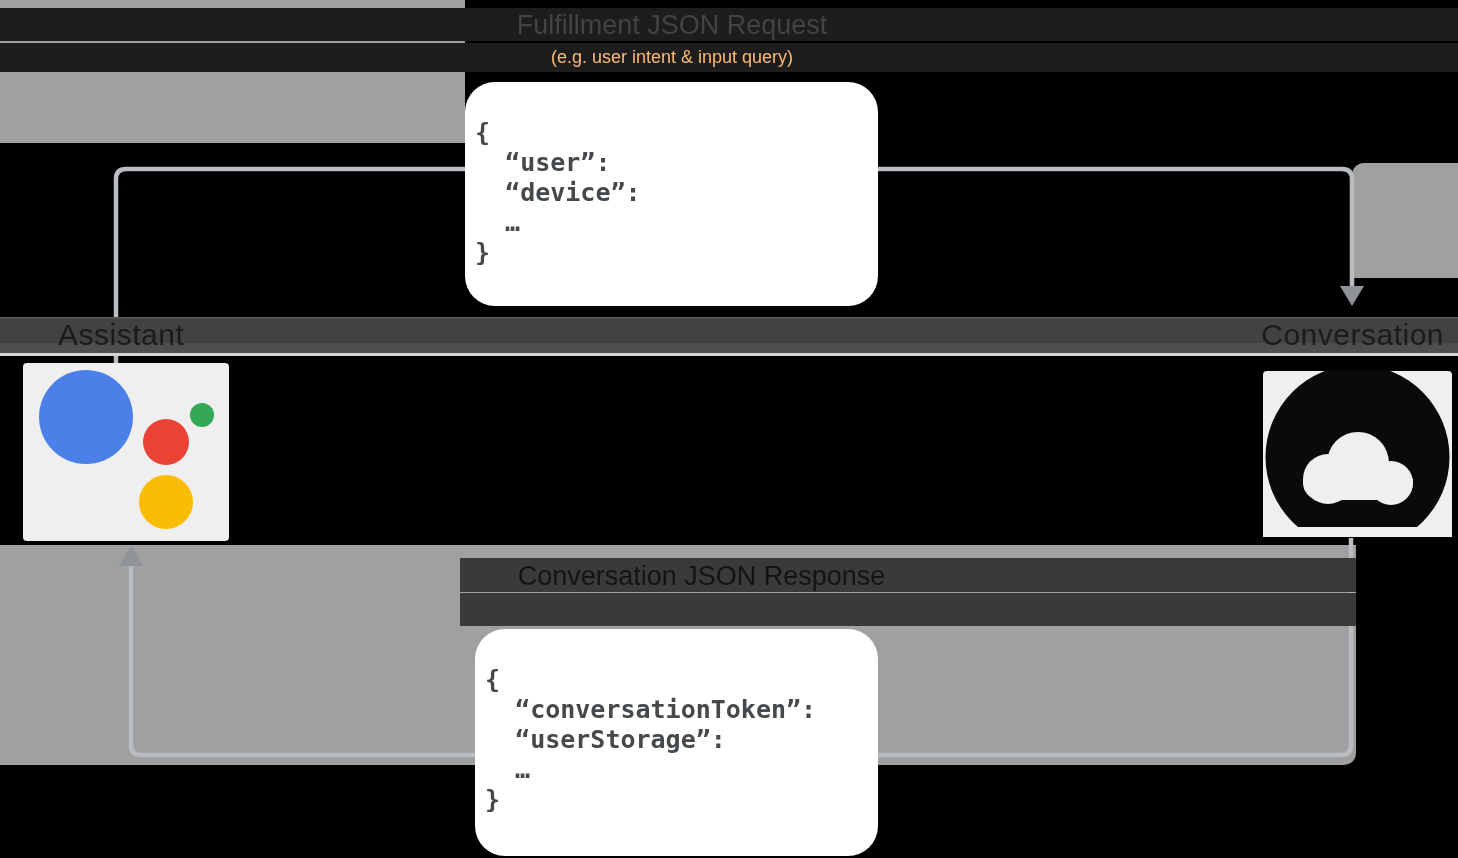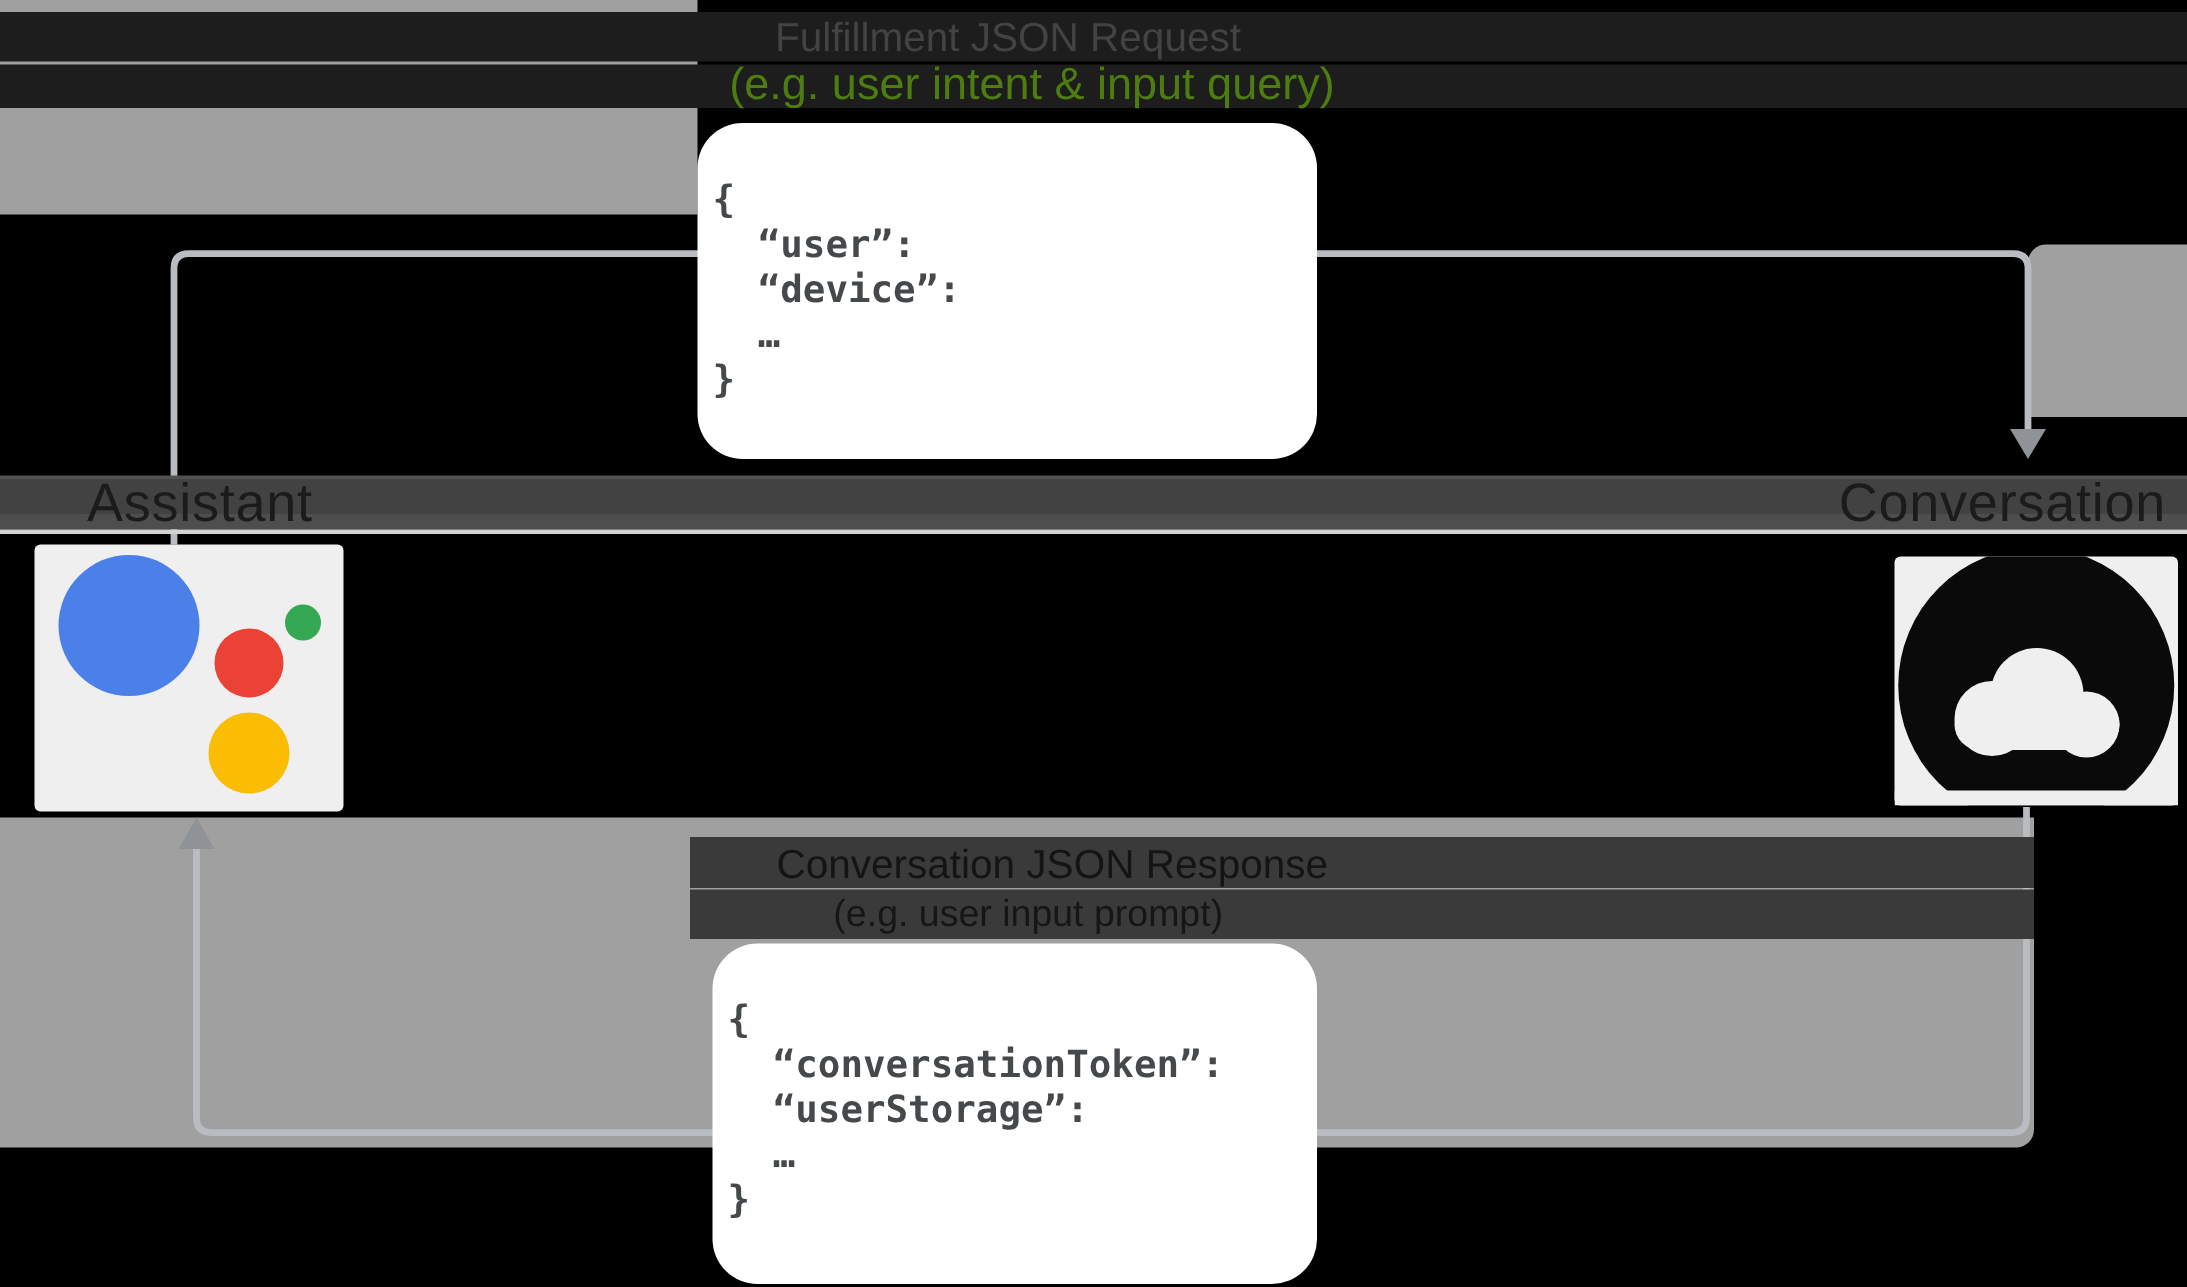--- a/index.html
+++ b/index.html
@@ -15,28 +15,28 @@
   .band-top1{top:8px;height:33px;}
   .band-top2{top:43px;height:29px;}
   
   .band-dark{position:absolute;background:#3a3a3a;}
   .band-bot1{left:460px;top:558px;width:896px;height:34px;}
   .band-bot2{left:460px;top:593px;width:896px;height:33px;}
   
   .mid-band{position:absolute;left:0;top:317px;width:1458px;height:36px;
             background:linear-gradient(#515151 0 2px,#424242 2px 26px,#4e4e4e 26px 100%);
             border-bottom:3px solid #d4d4d4;}
-  .entity-label{position:absolute;top:0;height:36px;line-height:36px;font-size:36px;
+  .entity-label{position:absolute;top:0;height:36px;line-height:36px;font-size:30px;
                 letter-spacing:.5px;color:#1b1b1b;}
   .entity-left{left:58px;}
   .entity-right{right:14px;}
   
   .caption{position:absolute;text-align:center;color:#434343;}
   .cap-top1{left:0;top:10px;width:1344px;font-size:27px;line-height:30px;}
-  .cap-top2{left:0;top:43px;width:1344px;font-size:30px;line-height:28px;color:#4d7c0f;margin-left:16px;}
+  .cap-top2{left:0;top:43px;width:1344px;font-size:18px;line-height:28px;color:#fdba74;}
   .cap-bot1{left:0;top:561px;width:1371px;font-size:27px;line-height:30px;color:#141414;padding-left:16px;}
   .cap-bot2{left:0;top:595px;width:1371px;font-size:25px;line-height:28px;color:#161616;}
   
   .code-card{position:absolute;background:#ffffff;border-radius:30px;}
   .card-request{left:465px;top:82px;width:413px;height:224px;}
   .card-response{left:475px;top:629px;width:403px;height:227px;}
   .code-card pre{margin:0;padding:36px 0 0 10px;font-family:"DejaVu Sans Mono",monospace;
                  font-size:25px;line-height:30px;font-weight:700;color:#46494c;}
   
   .tile{position:absolute;border-radius:4px;background:#efefef;}
@@ -69,21 +69,20 @@
 
   <div class="mid-band">
     <span class="entity-label entity-left">Assistant</span>
     <span class="entity-label entity-right">Conversation</span>
   </div>
 
   <div class="caption cap-top1">Fulfillment JSON Request</div>
   <div class="caption cap-top2">(e.g. user intent &amp; input query)</div>
 
   <div class="caption cap-bot1">Conversation JSON Response</div>
-  <div class="caption cap-bot2">(e.g. user input prompt)</div>
 
   <div class="code-card card-request">
     <pre>{
   “user”:
   “device”:
   …
 }</pre>
   </div>
 
   <div class="code-card card-response">

